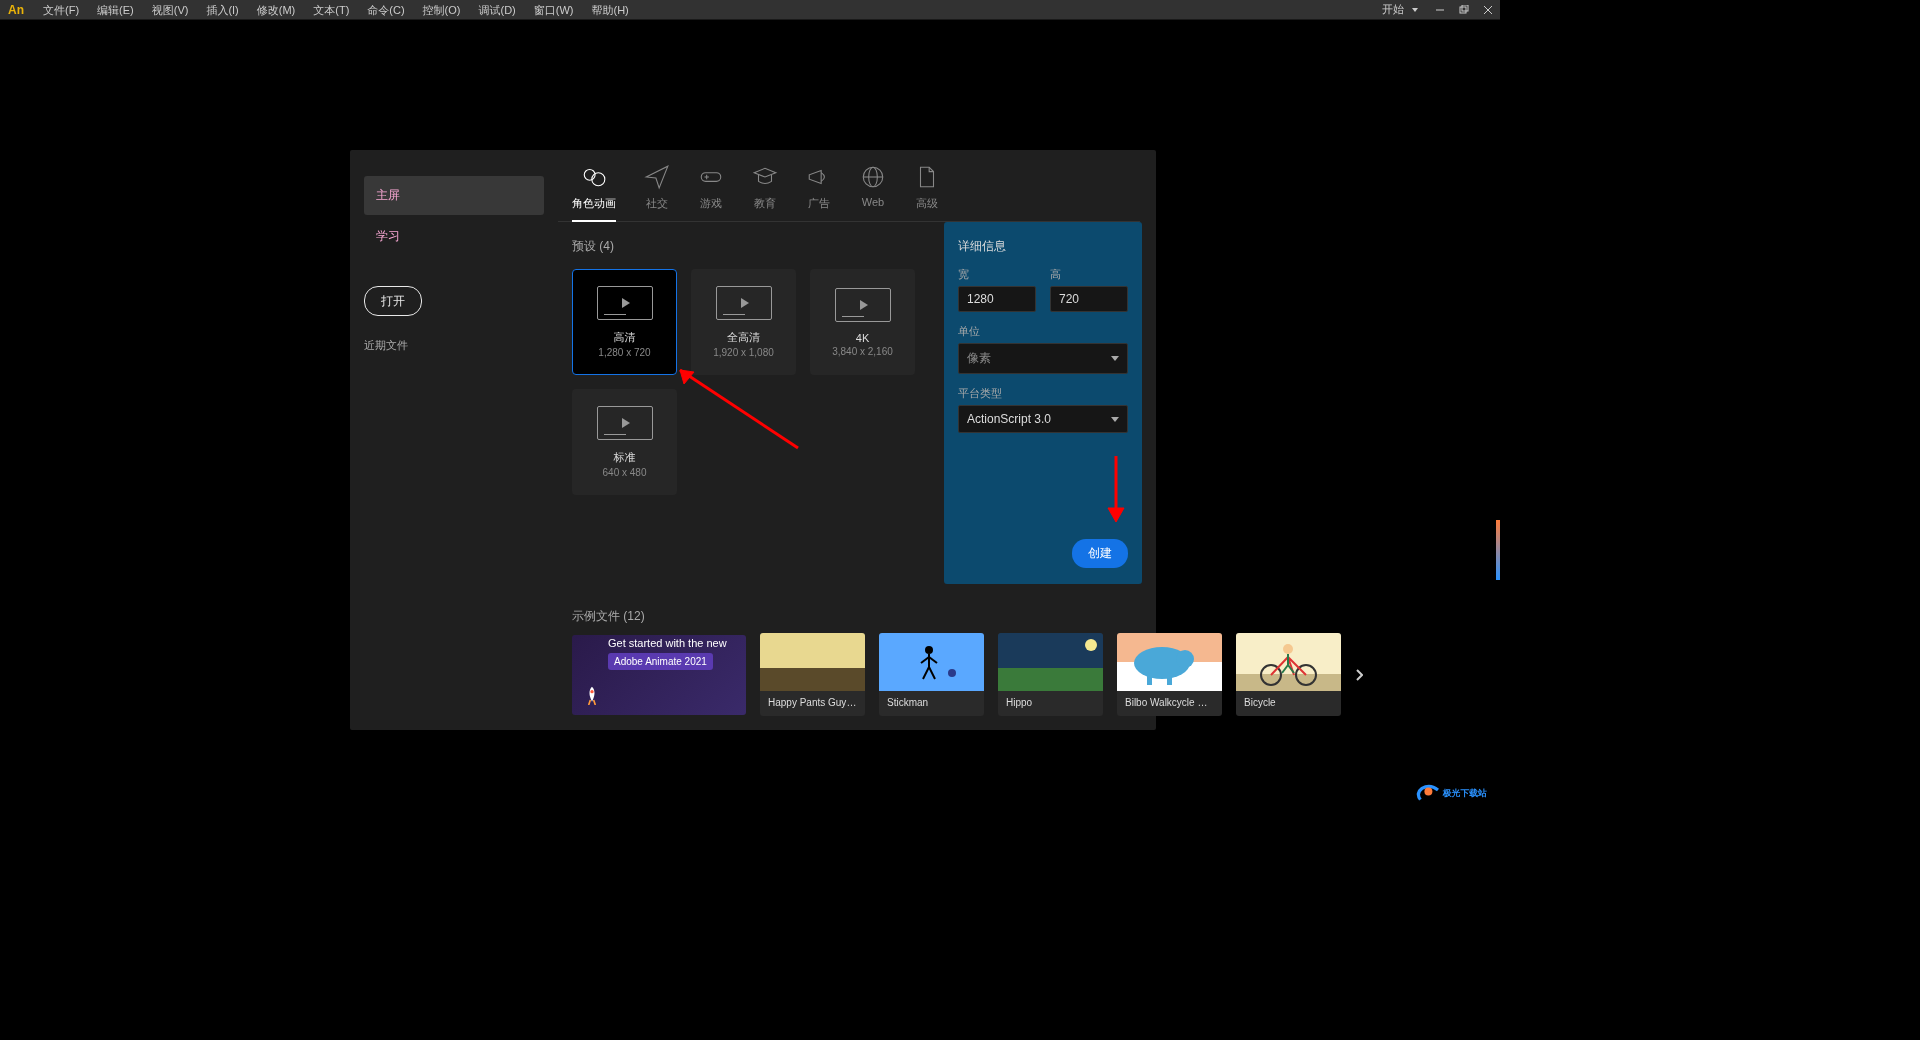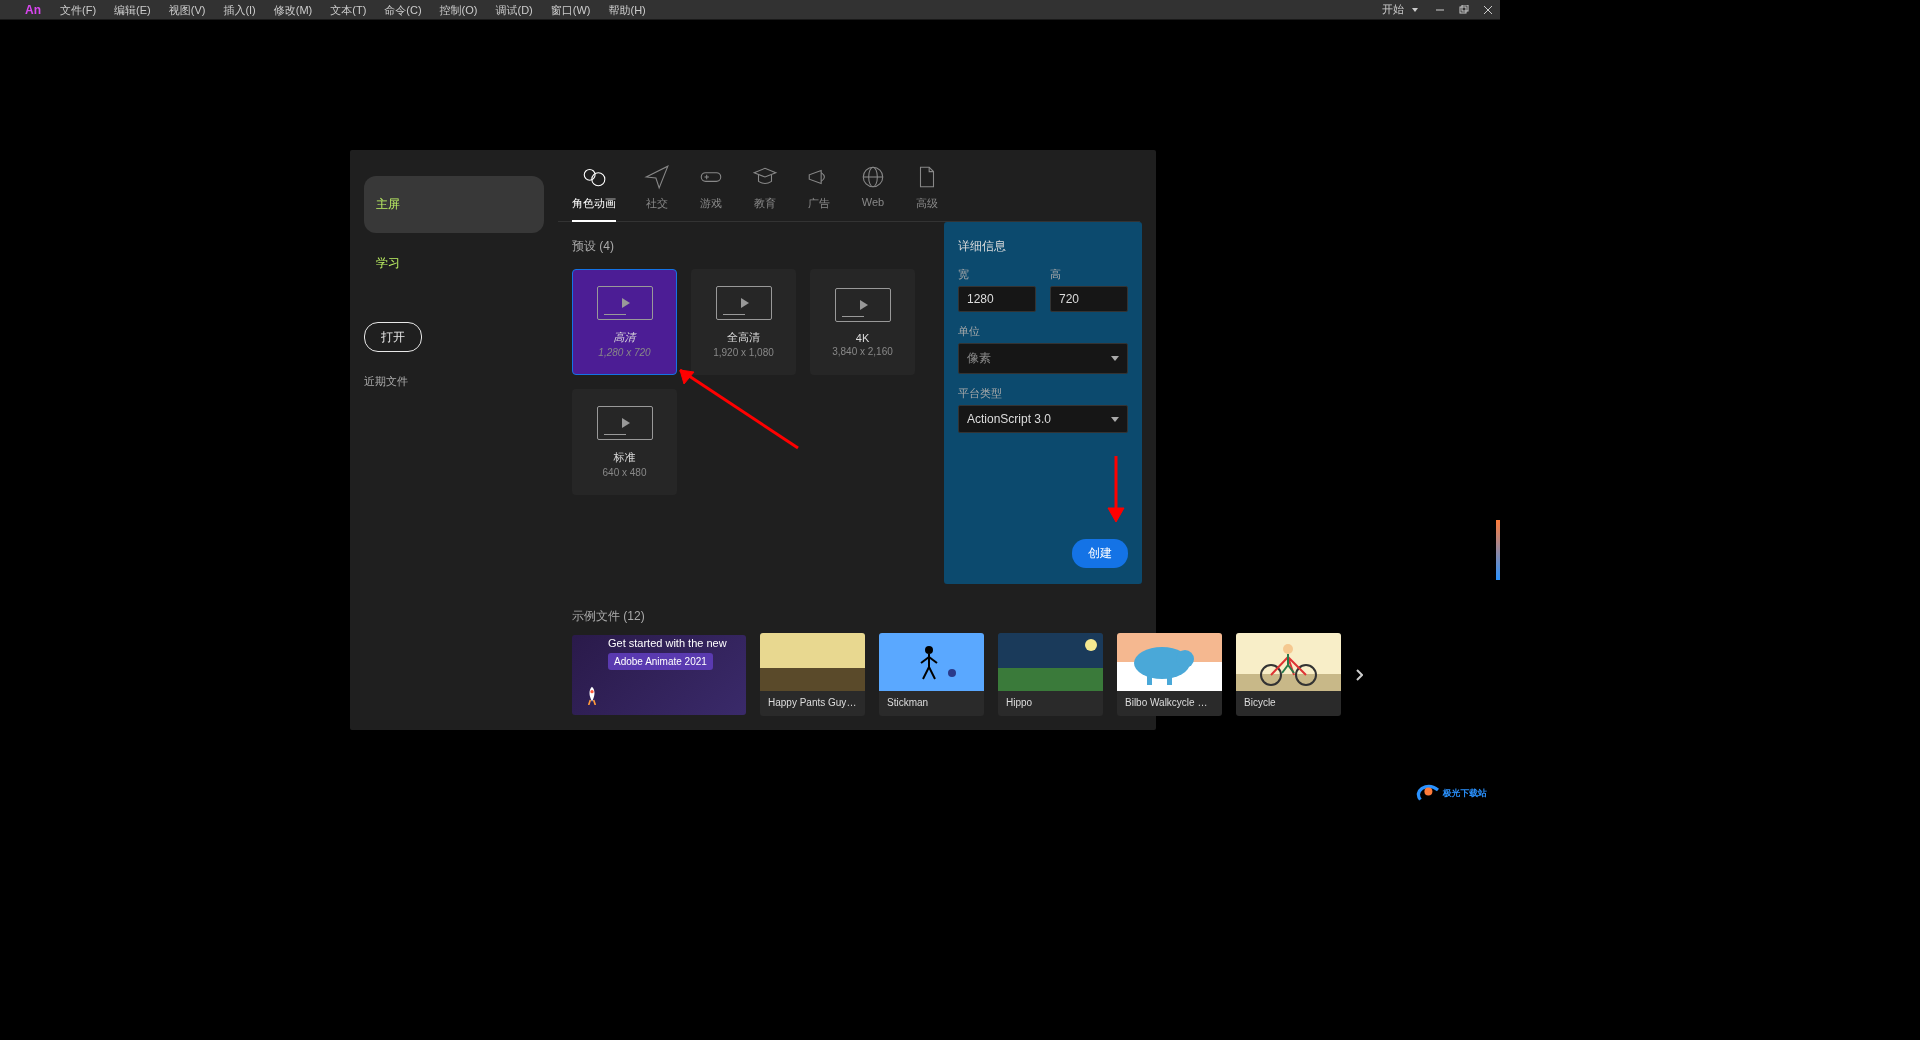--- a/index.html
+++ b/index.html
@@ -15,25 +15,24 @@
     .menubar {
       height: 20px;
       background: #323232;
       display: flex;
       align-items: center;
       font-size: 11px;
       color: #ccc;
       border-bottom: 1px solid #1a1a1a;
     }
     .app-logo {
-      color: #d946ef;
+      color: #eab308;
       font-weight: bold;
       padding: 0 10px 0 8px;
       font-size: 12px;
-      margin-left: 17px;
     }
     .menu-item {
       padding: 0 9px;
       cursor: default;
       line-height: 20px;
     }
     .menubar-right {
       margin-left: auto;
       display: flex;
       align-items: center;
@@ -66,24 +65,24 @@
       border-radius: 2px;
     }
     .dlg-sidebar {
       width: 208px;
       padding: 26px 14px 14px 14px;
       display: flex;
       flex-direction: column;
     }
     .nav-item {
       font-size: 12px;
-      color: #bef264;
-      padding: 20px 12px;
+      color: #f9a8d4;
+      padding: 11px 12px;
       margin-bottom: 2px;
-      border-radius: 12px;
+      border-radius: 3px;
       cursor: default;
     }
     .nav-item.selected { background: #383838; }
     .open-btn {
       margin-top: 28px;
       width: 58px; height: 30px;
       border: 1px solid #e8e8e8;
       border-radius: 14px;
       display: flex; align-items: center; justify-content: center;
       font-size: 12px;
@@ -134,21 +133,21 @@
     .section-title { font-size: 12px; color: #aaa; margin-bottom: 14px; }
     .preset-grid { display: flex; flex-wrap: wrap; gap: 14px; }
     .preset-card {
       width: 105px; height: 106px;
       background: #262626;
       border: 1px solid transparent;
       border-radius: 4px;
       display: flex; flex-direction: column; align-items: center; justify-content: center;
       cursor: default;
     }
-    .preset-card.selected { border-color: #1473e6; background: #4c1d95; font-style: italic; }
+    .preset-card.selected { border-color: #1473e6; background: #000000; }
     .preset-thumb {
       width: 56px; height: 34px;
       border: 1px solid #999;
       border-radius: 2px;
       display: flex; align-items: center; justify-content: center;
       margin-bottom: 10px;
       position: relative;
     }
     .preset-thumb::after {
       content: "";

